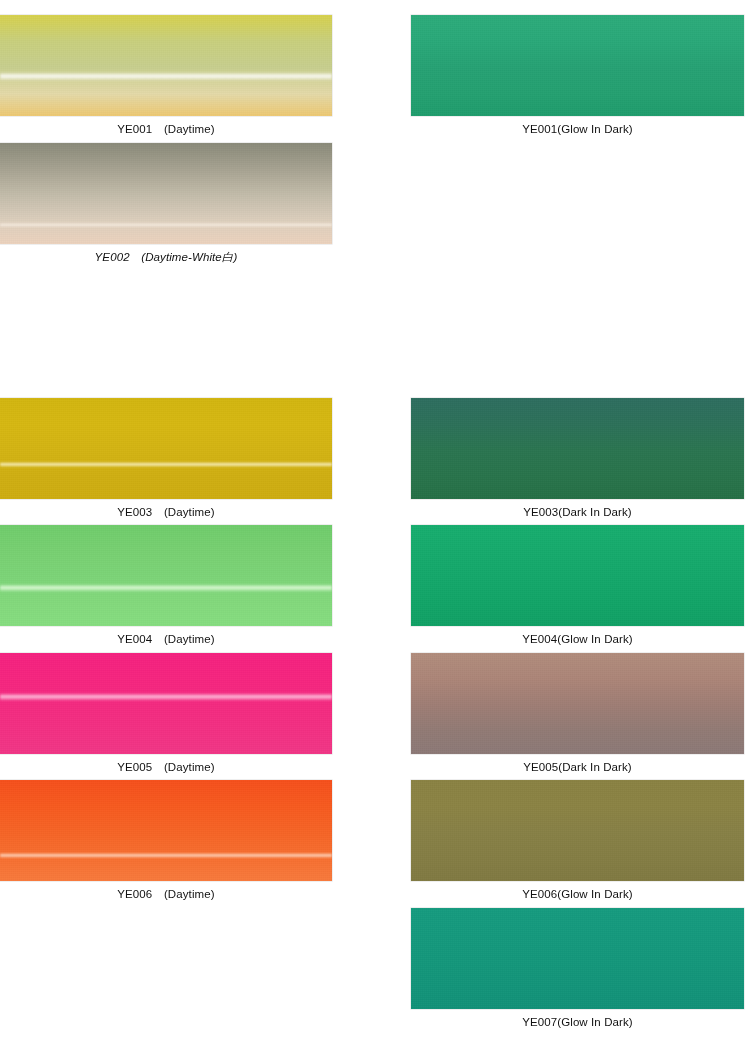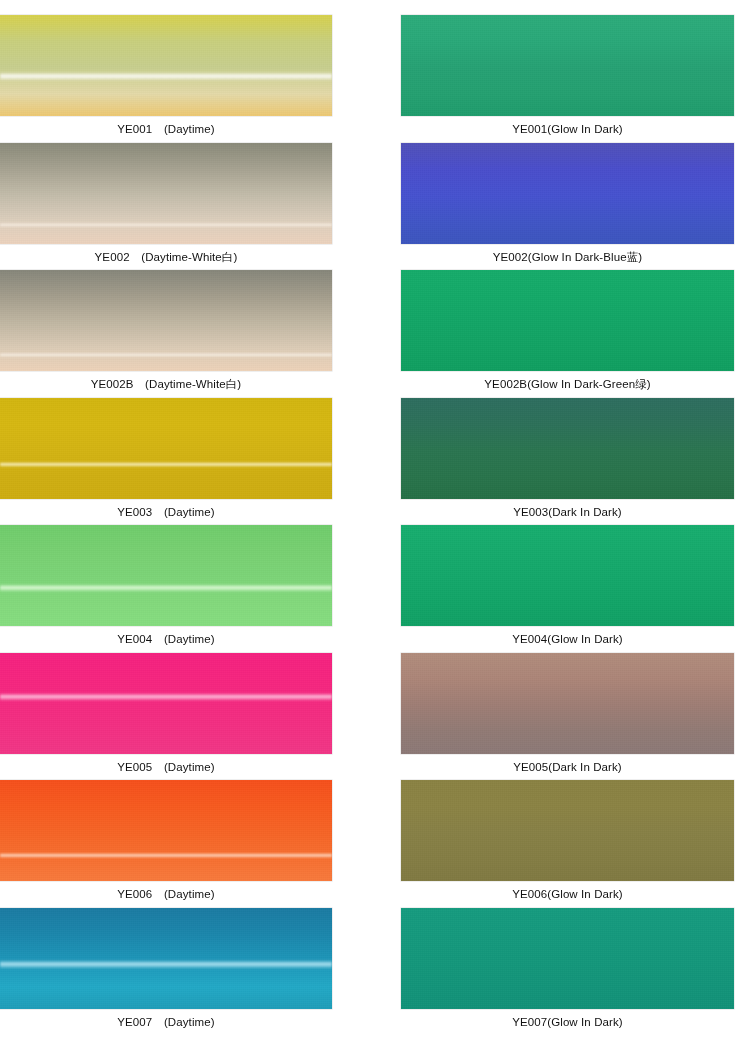--- a/index.html
+++ b/index.html
@@ -23,21 +23,21 @@
     position: relative;
     width: 662px;
     height: 127.5px;
     padding-left: 20px;
   }
   .cell {
     position: absolute;
     top: 0;
   }
   .cell.left  { left: 0px;   width: 332px; }
-  .cell.right { left: 401px; width: 333px; }
+  .cell.right { left: 411px; width: 333px; }
 
   .swatch {
     position: relative;
     height: 101px;
     width: 100%;
     overflow: hidden;
     box-shadow: 0 0 0 0.5px rgba(120,120,120,0.25);
   }
   .swatch .base {
     position: absolute;
@@ -93,45 +93,21 @@
         <div class="label" style="color: rgb(17, 17, 17);">YE001(Glow In Dark)</div>
       </div>
     </div>
     <div class="row" style="top: 142.5px; position: absolute;">
       <div class="cell left">
         <div class="swatch">
           <div class="base" style="background: linear-gradient(rgb(138, 138, 121) 0%, rgb(166, 162, 145) 26%, rgb(195, 188, 170) 52%, rgb(221, 207, 189) 78%, rgb(235, 210, 189) 100%);"></div>
           <div class="grain"></div>
           <div class="gloss" style="top: 80%; height: 4%; background: linear-gradient(rgba(255, 255, 255, 0) 0%, rgb(255, 248, 239) 45%, rgba(255, 255, 255, 0) 100%); opacity: 0.88; filter: blur(1.2px);"></div>
         </div>
-        <div class="label" style="color: rgb(17, 17, 17);">YE002　(Daytime-White白)</div>
-      </div>
-      <div class="cell right">
-        <div class="swatch">
-          <div class="base" style="background: linear-gradient(rgb(81, 81, 184) 0%, rgb(74, 78, 203) 26%, rgb(70, 82, 207) 52%, rgb(64, 85, 198) 78%, rgb(60, 85, 189) 100%);"></div>
-          <div class="grain"></div>
-        </div>
-        <div class="label" style="color: rgb(17, 17, 17);">YE002(Glow In Dark-Blue蓝)</div>
-      </div>
-    </div>
-    <div class="row" style="top: 270px; position: absolute;">
-      <div class="cell left">
-        <div class="swatch">
-          <div class="base" style="background: linear-gradient(rgb(134, 134, 122) 0%, rgb(163, 157, 140) 26%, rgb(192, 182, 162) 52%, rgb(220, 204, 182) 78%, rgb(236, 210, 184) 100%);"></div>
-          <div class="grain"></div>
-          <div class="gloss" style="top: 82%; height: 4%; background: linear-gradient(rgba(255, 255, 255, 0) 0%, rgb(255, 250, 242) 45%, rgba(255, 255, 255, 0) 100%); opacity: 0.9; filter: blur(1.2px);"></div>
-        </div>
-        <div class="label" style="color: rgb(17, 17, 17);">YE002B　(Daytime-White白)</div>
-      </div>
-      <div class="cell right">
-        <div class="swatch">
-          <div class="base" style="background: linear-gradient(rgb(22, 171, 106) 0%, rgb(20, 169, 104) 26%, rgb(19, 165, 102) 52%, rgb(18, 162, 99) 78%, rgb(16, 158, 96) 100%);"></div>
-          <div class="grain"></div>
-        </div>
-        <div class="label" style="color: rgb(17, 17, 17);">YE002B(Glow In Dark-Green绿)</div>
+        <div class="label" style="color: rgb(17, 17, 17); font-style: italic;">YE002　(Daytime-White白)</div>
       </div>
     </div>
     <div class="row" style="top: 397.5px; position: absolute;">
       <div class="cell left">
         <div class="swatch">
           <div class="base" style="background: linear-gradient(rgb(210, 181, 16) 0%, rgb(214, 183, 18) 26%, rgb(211, 179, 19) 52%, rgb(207, 174, 18) 78%, rgb(205, 172, 17) 100%);"></div>
           <div class="grain"></div>
           <div class="gloss" style="top: 64%; height: 5%; background: linear-gradient(rgba(255, 255, 255, 0) 0%, rgb(255, 251, 224) 45%, rgba(255, 255, 255, 0) 100%); opacity: 0.95; filter: blur(1.2px);"></div>
         </div>
         <div class="label" style="color: rgb(17, 17, 17);">YE003　(Daytime)</div>
@@ -189,28 +165,20 @@
       </div>
       <div class="cell right">
         <div class="swatch">
           <div class="base" style="background: linear-gradient(rgb(138, 130, 67) 0%, rgb(139, 131, 68) 26%, rgb(135, 128, 70) 52%, rgb(132, 125, 68) 78%, rgb(128, 121, 66) 100%);"></div>
           <div class="grain"></div>
         </div>
         <div class="label" style="color: rgb(17, 17, 17);">YE006(Glow In Dark)</div>
       </div>
     </div>
     <div class="row" style="top: 907.5px; position: absolute;">
-      <div class="cell left">
-        <div class="swatch">
-          <div class="base" style="background: linear-gradient(rgb(27, 123, 162) 0%, rgb(27, 134, 171) 26%, rgb(29, 150, 184) 52%, rgb(34, 168, 198) 78%, rgb(31, 157, 184) 100%);"></div>
-          <div class="grain"></div>
-          <div class="gloss" style="top: 52%; height: 9%; background: linear-gradient(rgba(255, 255, 255, 0) 0%, rgb(189, 234, 247) 45%, rgba(255, 255, 255, 0) 100%); opacity: 0.92; filter: blur(1.2px);"></div>
-        </div>
-        <div class="label" style="color: rgb(17, 17, 17);">YE007　(Daytime)</div>
-      </div>
       <div class="cell right">
         <div class="swatch">
           <div class="base" style="background: linear-gradient(rgb(22, 155, 127) 0%, rgb(21, 153, 125) 26%, rgb(20, 151, 123) 52%, rgb(19, 148, 121) 78%, rgb(18, 145, 119) 100%);"></div>
           <div class="grain"></div>
         </div>
         <div class="label" style="color: rgb(17, 17, 17);">YE007(Glow In Dark)</div>
       </div>
     </div>
   </div>
 

